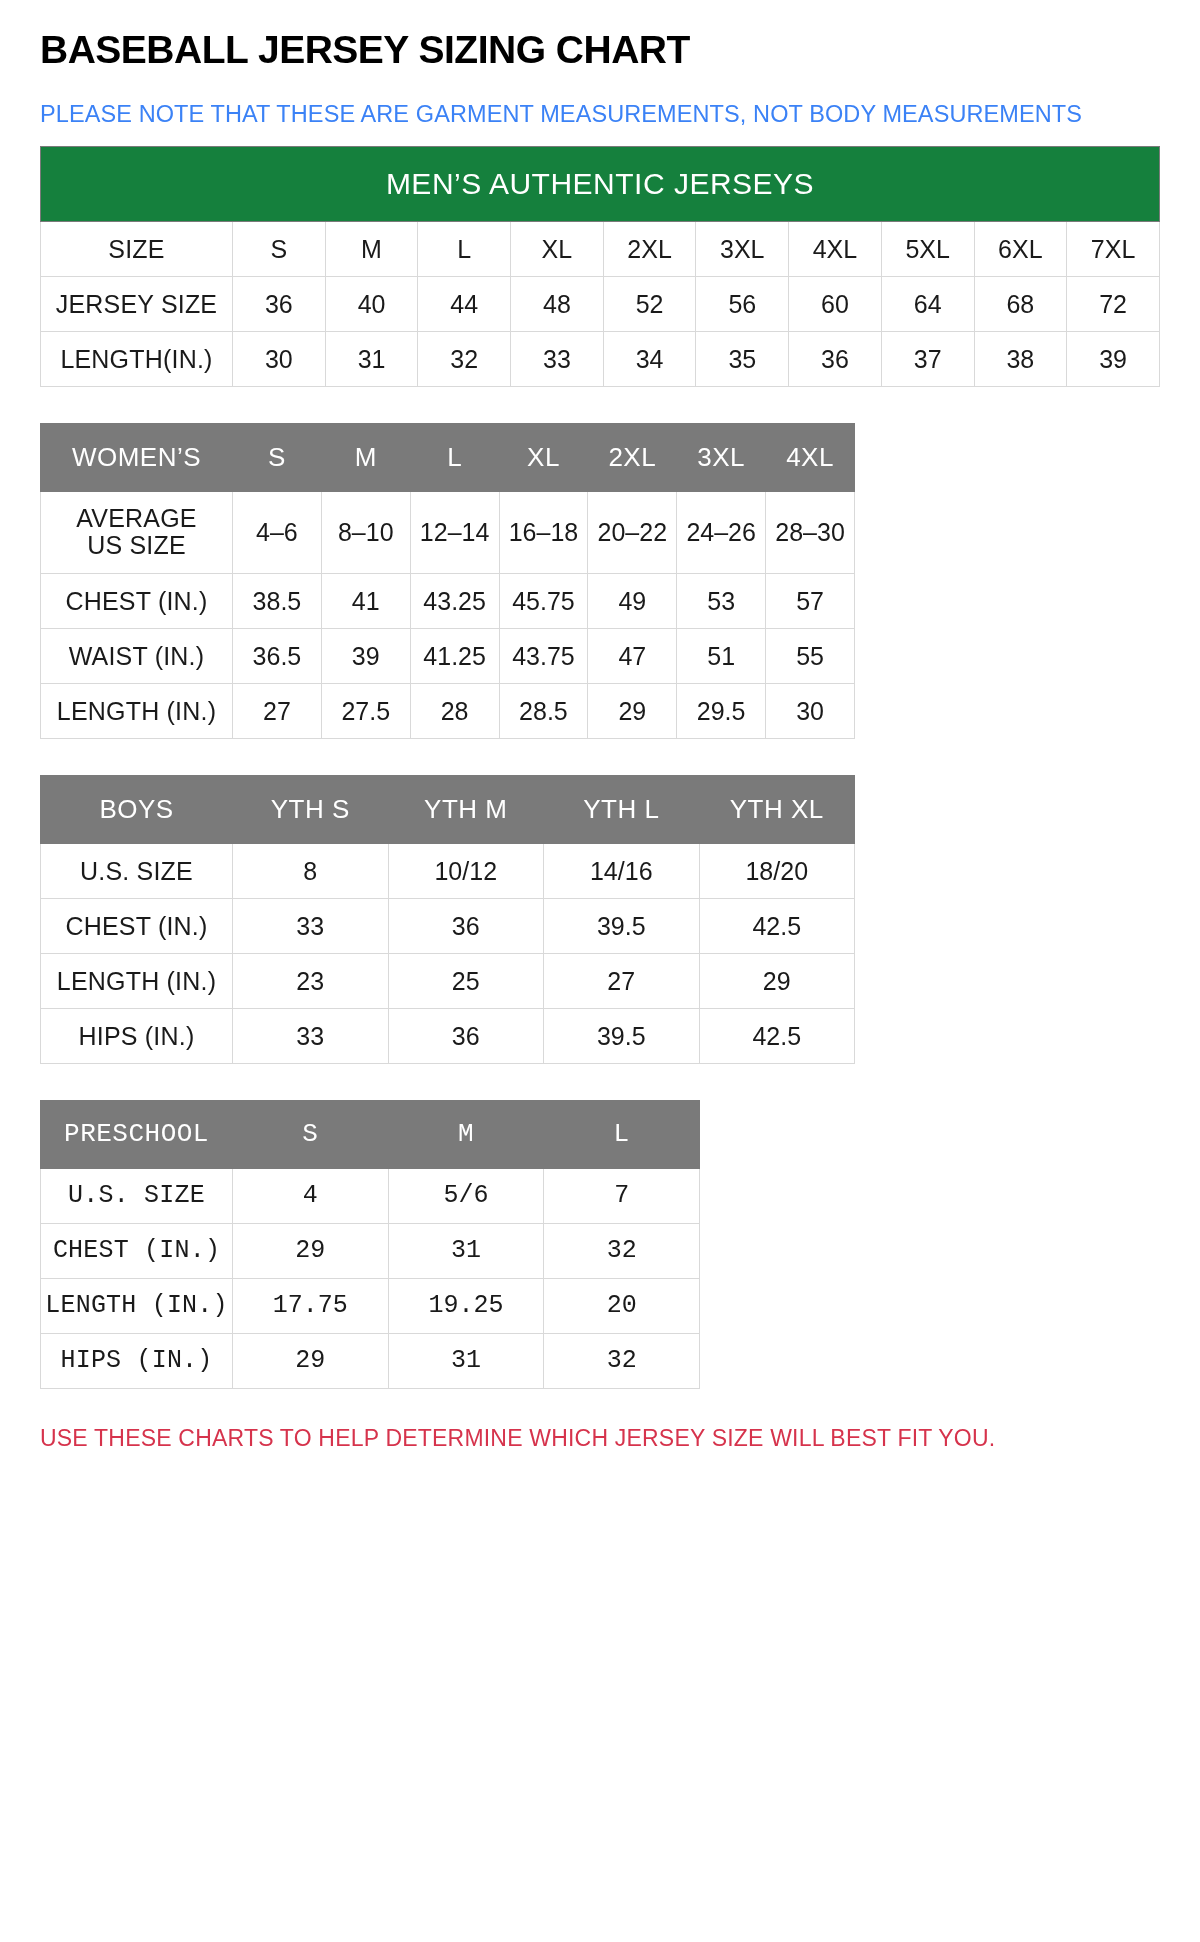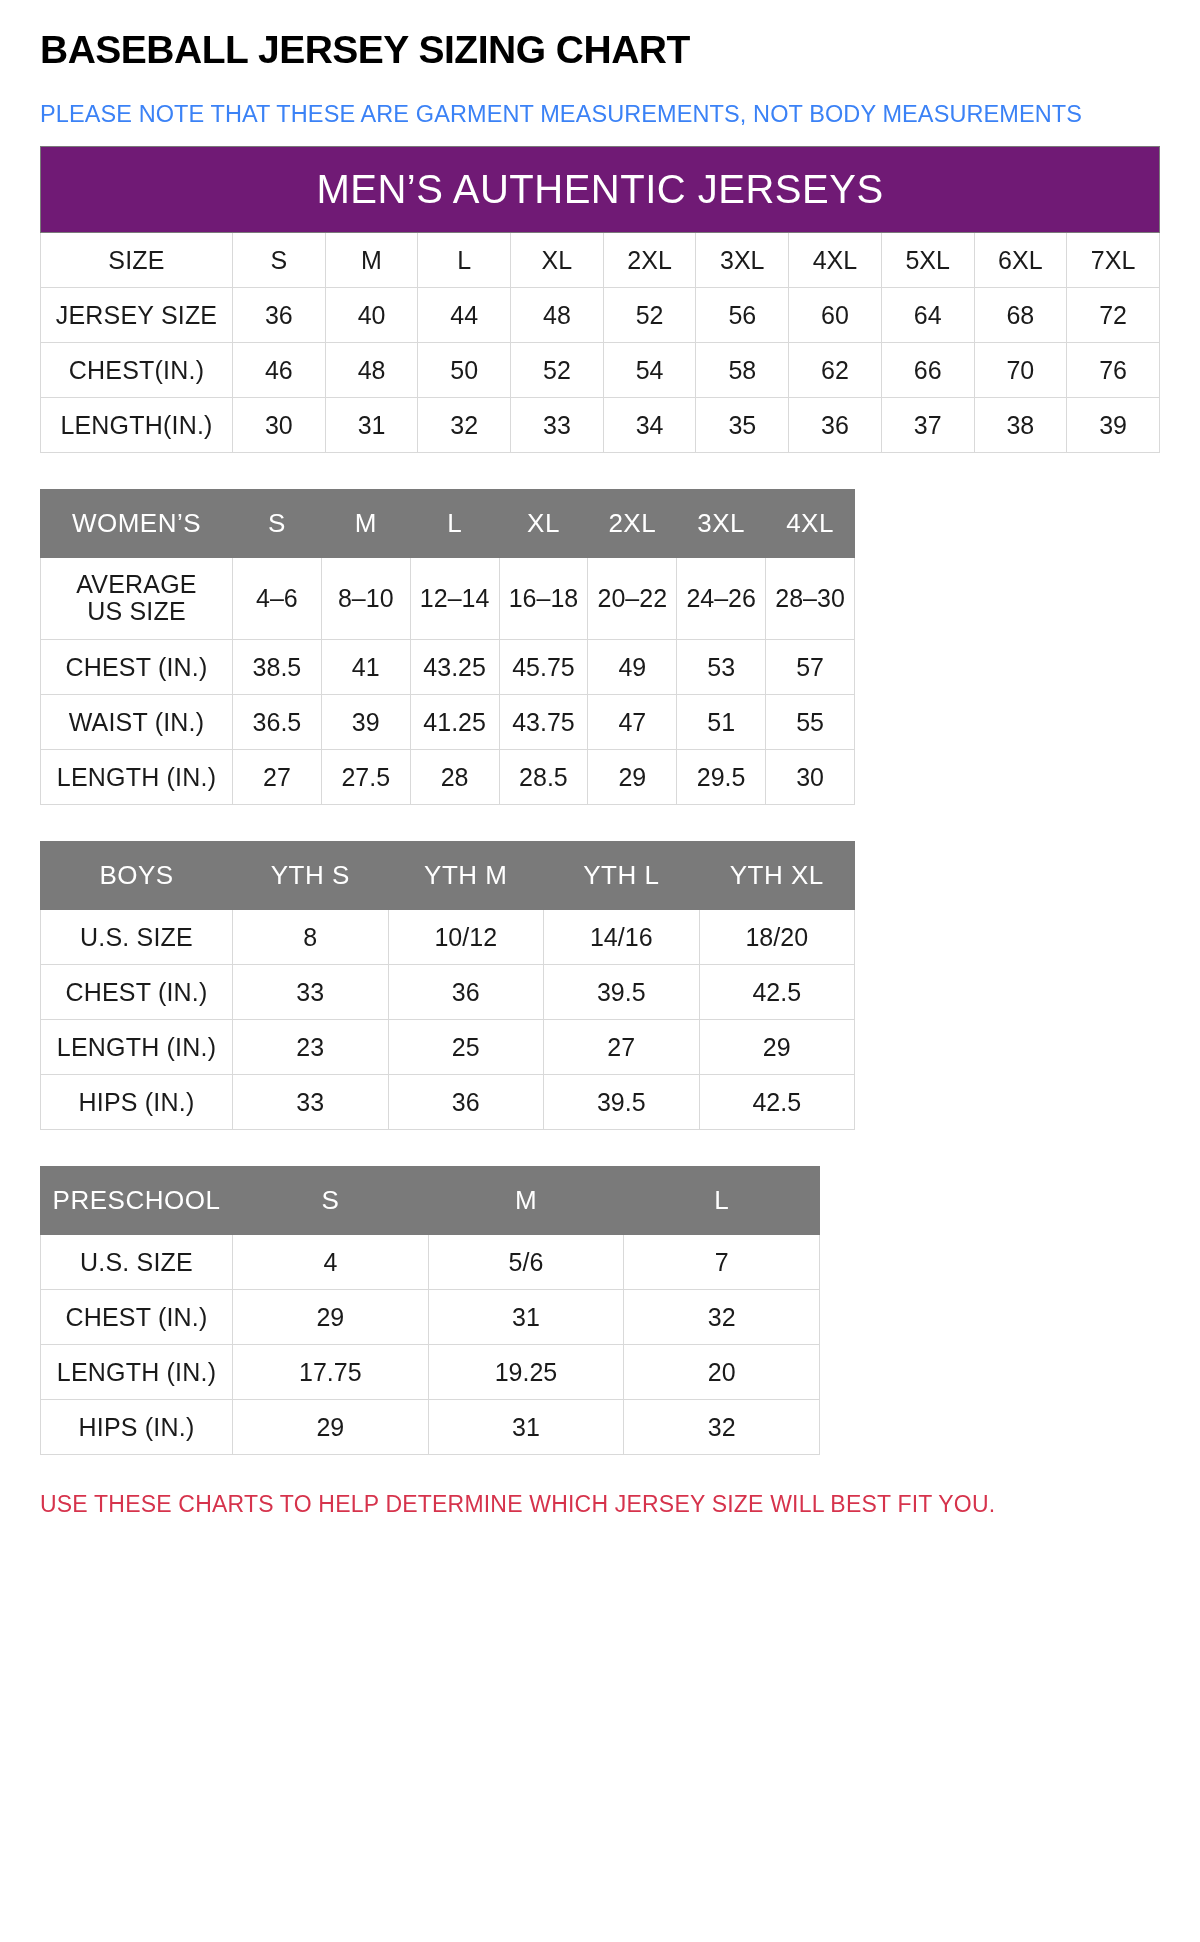--- a/index.html
+++ b/index.html
@@ -44,23 +44,23 @@
     border: 1px solid #d9d9d9;
     text-align: center;
     vertical-align: middle;
     font-weight: normal;
     font-size: 25px;
     color: #1a1a1a;
     padding: 13px 2px;
     line-height: 1.12;
   }
   .banner-cell {
-    background: #701a75;
+    background: #15803d;
     color: #ffffff;
-    font-size: 40px;
+    font-size: 30px;
     letter-spacing: 0.5px;
     padding: 20px 2px;
     border: 1px solid #7a7a7a;
   }
   .hdr-dark {
     background: #7a7a7a;
     color: #ffffff;
     border: 1px solid #7a7a7a;
     font-size: 26px;
     padding: 19px 2px;
@@ -74,21 +74,21 @@
   
   .tbl-men col.c0 { width: 192px; }
   .tbl-men col.cx { width: auto; }
 
   .tbl-women col.c0 { width: 192px; }
   .tbl-boys  col.c0 { width: 192px; }
   .tbl-pre   col.c0 { width: 192px; }
 
   .tbl-women { width: 815px; }
   .tbl-boys  { width: 815px; border-radius: 20px; }
-  .tbl-pre   { width: 780px; }
+  .tbl-pre   { width: 660px; font-family: Liberation Mono, monospace; }
 
   .two-line { line-height: 1.1; }
 
   .footer-note {
     font-size: 23px;
     color: #d6334c;
     letter-spacing: 0.2px;
     margin-top: 8px;
   }
 </style>
@@ -138,33 +138,20 @@
         <td>44</td>
         <td>48</td>
         <td>52</td>
         <td>56</td>
         <td>60</td>
         <td>64</td>
         <td>68</td>
         <td>72</td>
       </tr>
       <tr>
-        <td class="rowlabel">CHEST(IN.)</td>
-        <td>46</td>
-        <td>48</td>
-        <td>50</td>
-        <td>52</td>
-        <td>54</td>
-        <td>58</td>
-        <td>62</td>
-        <td>66</td>
-        <td>70</td>
-        <td>76</td>
-      </tr>
-      <tr>
         <td class="rowlabel">LENGTH(IN.)</td>
         <td>30</td>
         <td>31</td>
         <td>32</td>
         <td>33</td>
         <td>34</td>
         <td>35</td>
         <td>36</td>
         <td>37</td>
         <td>38</td>

